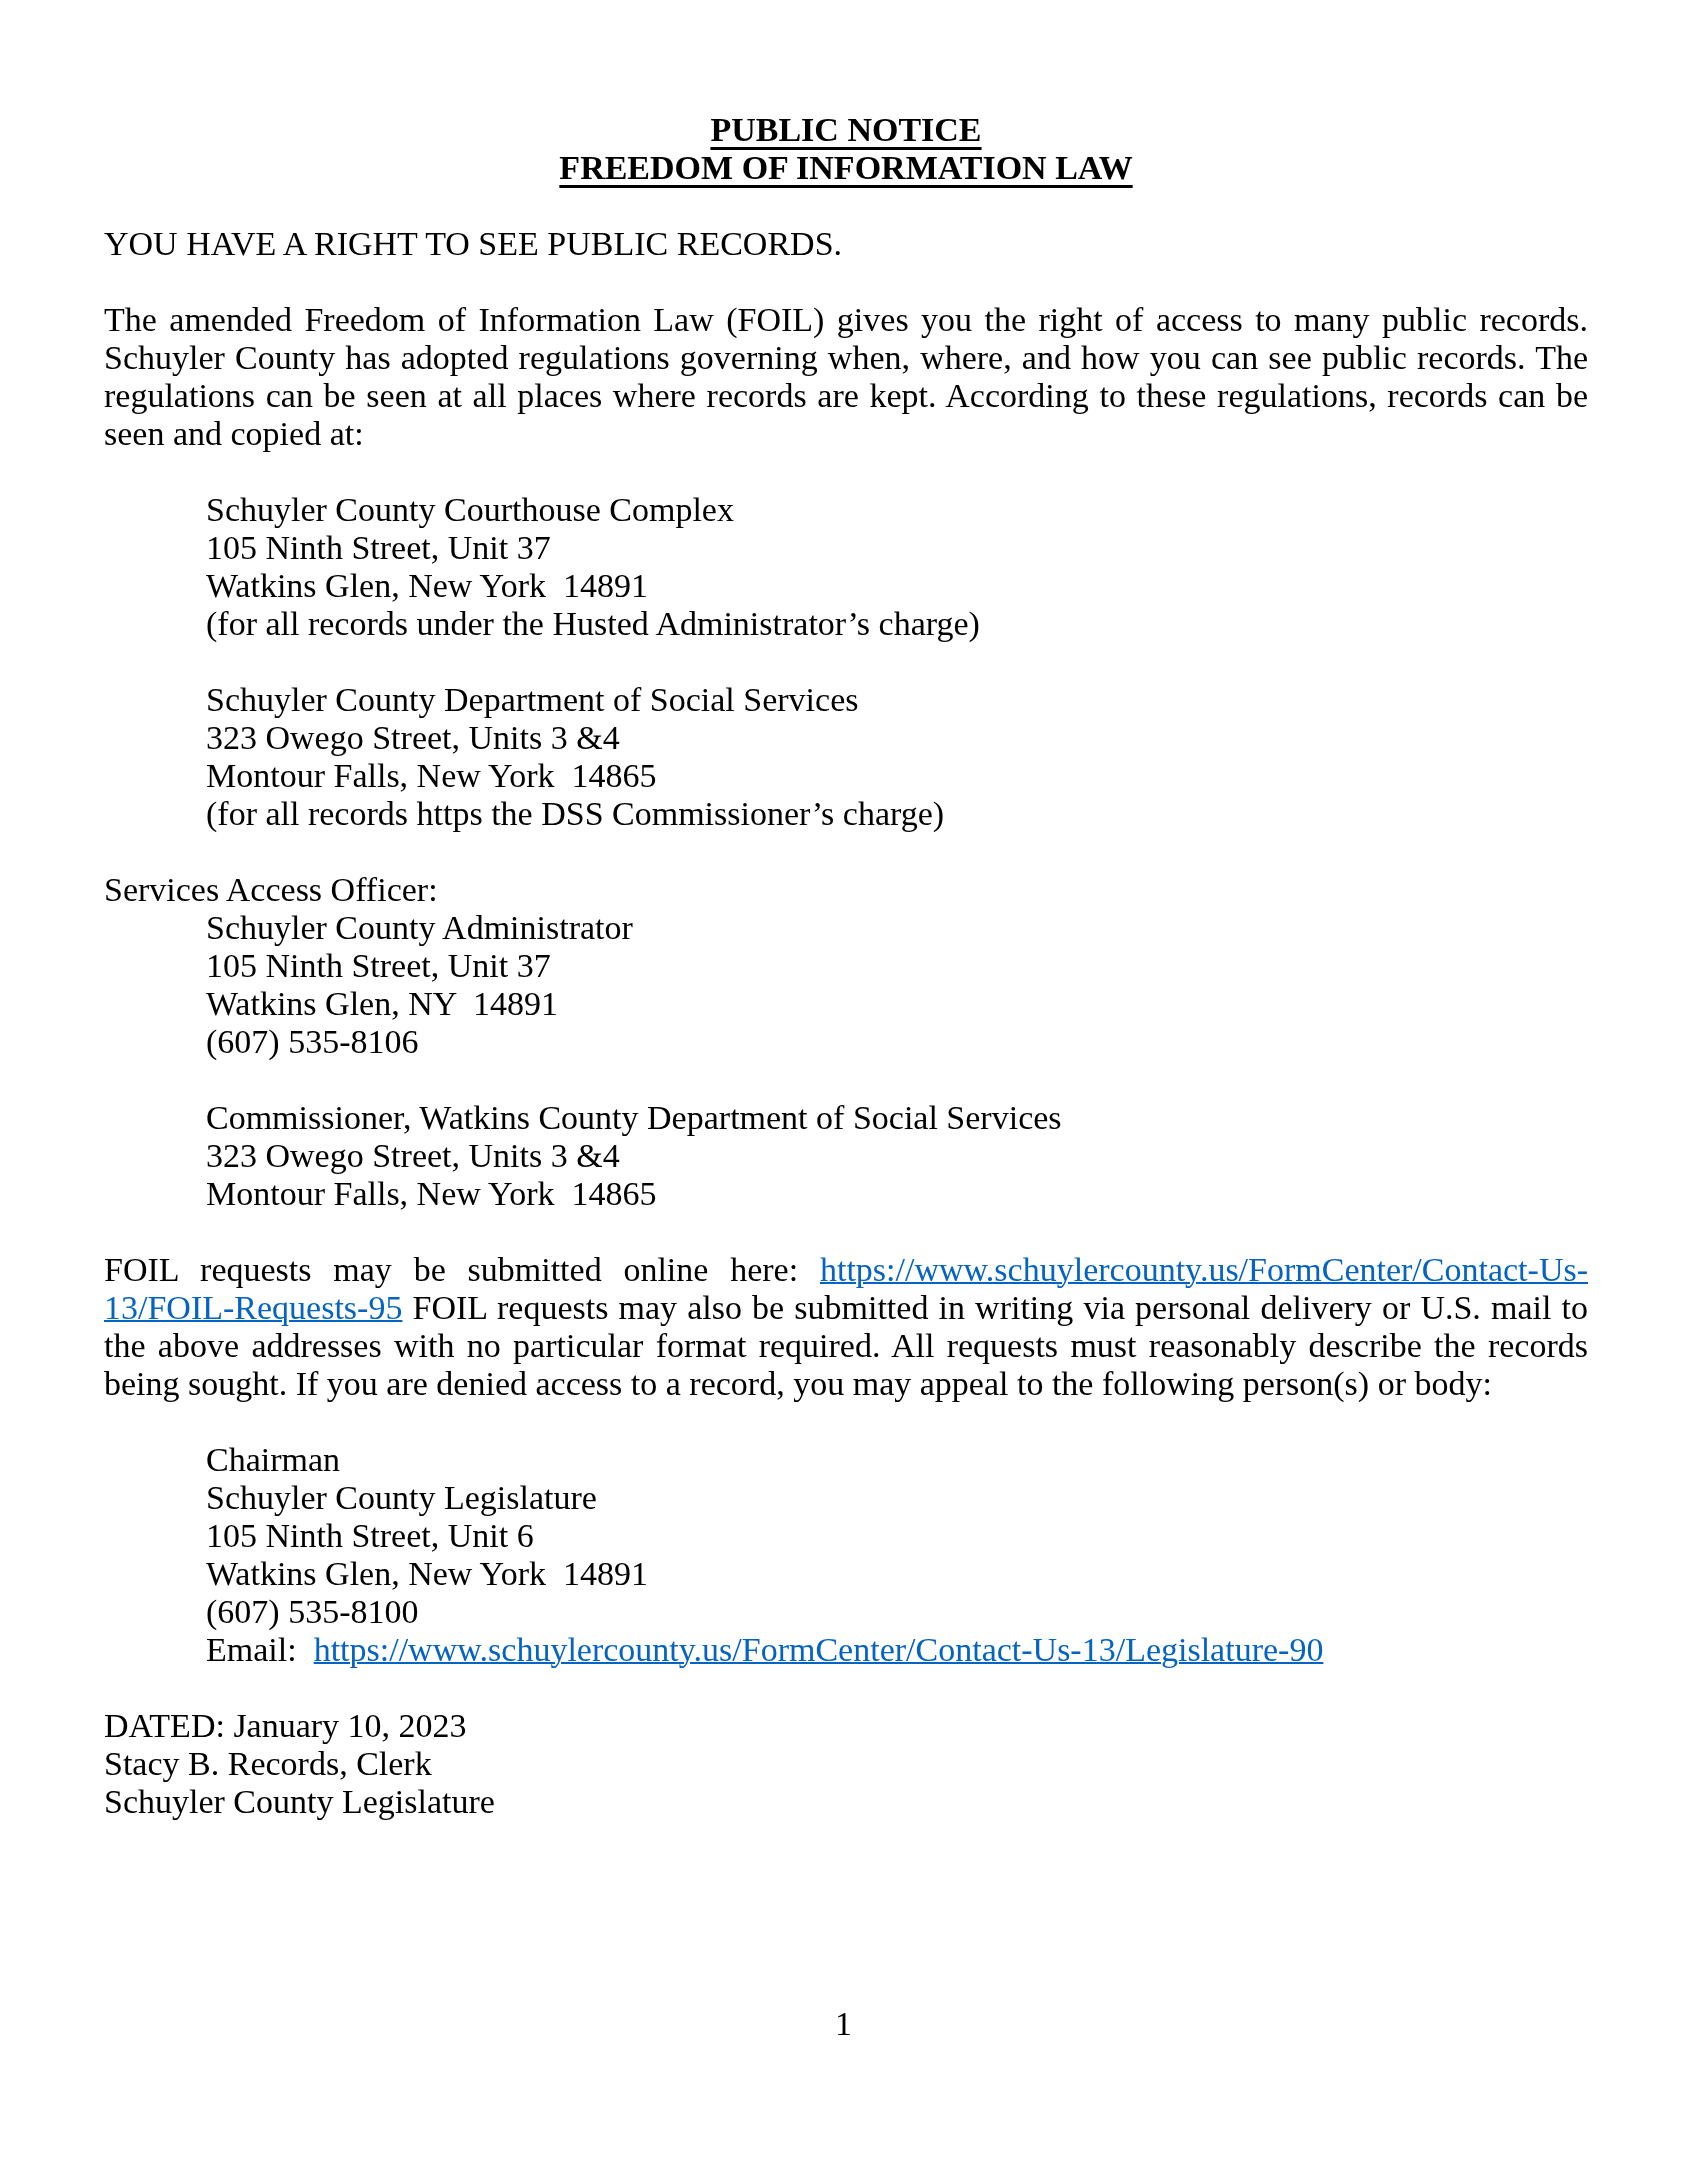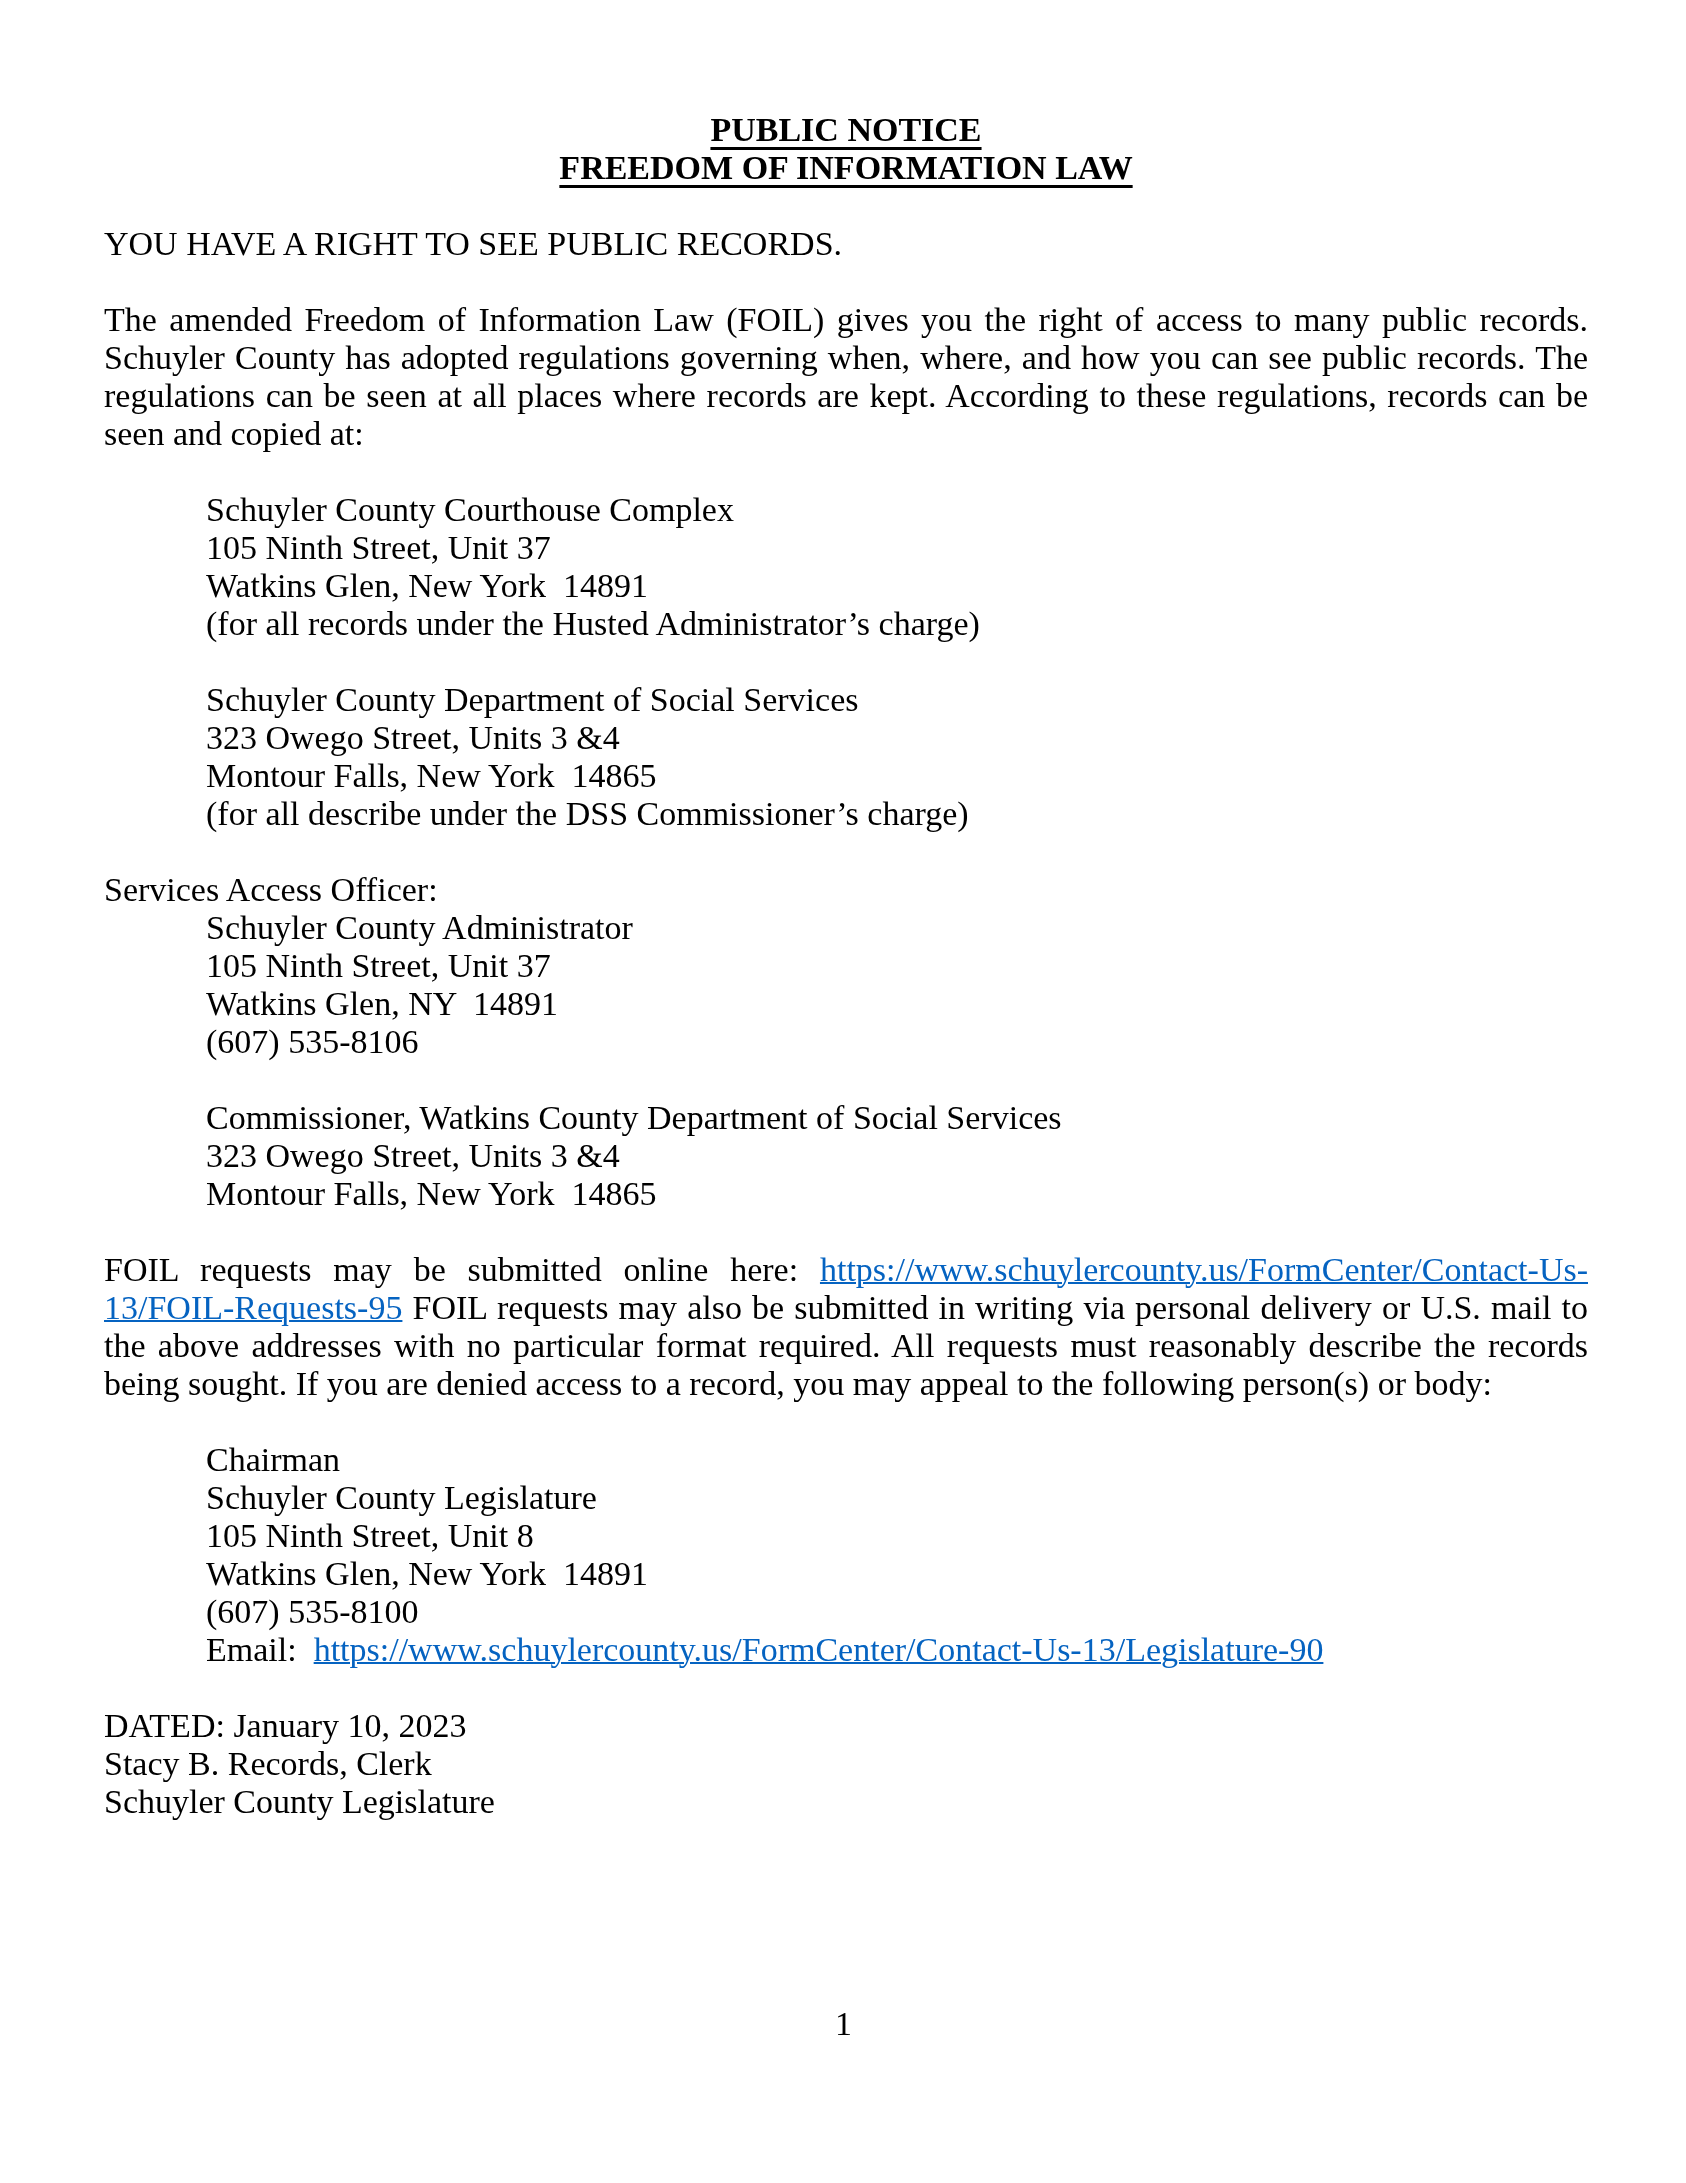--- a/index.html
+++ b/index.html
@@ -67,21 +67,21 @@
     <div class="line">Watkins Glen, New York  14891</div>
     <div class="line">(for all records under the Husted Administrator’s charge)</div>
   </div>
 
   <div class="sp1"></div>
 
   <div class="indent">
     <div class="line">Schuyler County Department of Social Services</div>
     <div class="line">323 Owego Street, Units 3 &amp;4</div>
     <div class="line">Montour Falls, New York  14865</div>
-    <div class="line">(for all describe under the DSS Commissioner’s charge)</div>
+    <div class="line">(for all records https the DSS Commissioner’s charge)</div>
   </div>
 
   <div class="sp1"></div>
 
   <div class="line">Services Access Officer:</div>
 
   <div class="indent">
     <div class="line">Schuyler County Administrator</div>
     <div class="line">105 Ninth Street, Unit 37</div>
     <div class="line">Watkins Glen, NY  14891</div>
@@ -100,21 +100,21 @@
 
   <div class="just">
     <span>FOIL requests may be submitted online here: </span><a class="doclink">https://www.schuylercounty.us/FormCenter/Contact-Us-13/FOIL-Requests-95</a><span> FOIL requests may also be submitted in writing via personal delivery or U.S. mail to the above addresses with no particular format required. All requests must reasonably describe the records being sought. If you are denied access to a record, you may appeal to the following person(s) or body:</span>
   </div>
 
   <div class="sp1"></div>
 
   <div class="indent">
     <div class="line">Chairman</div>
     <div class="line">Schuyler County Legislature</div>
-    <div class="line">105 Ninth Street, Unit 8</div>
+    <div class="line">105 Ninth Street, Unit 6</div>
     <div class="line">Watkins Glen, New York  14891</div>
     <div class="line">(607) 535-8100</div>
     <div class="line"><span class="line">Email:  </span><a class="doclink">https://www.schuylercounty.us/FormCenter/Contact-Us-13/Legislature-90</a></div>
   </div>
 
   <div class="sp1"></div>
 
   <div>
     <div class="line">DATED: January 10, 2023</div>
     <div class="line">Stacy B. Records, Clerk</div>

